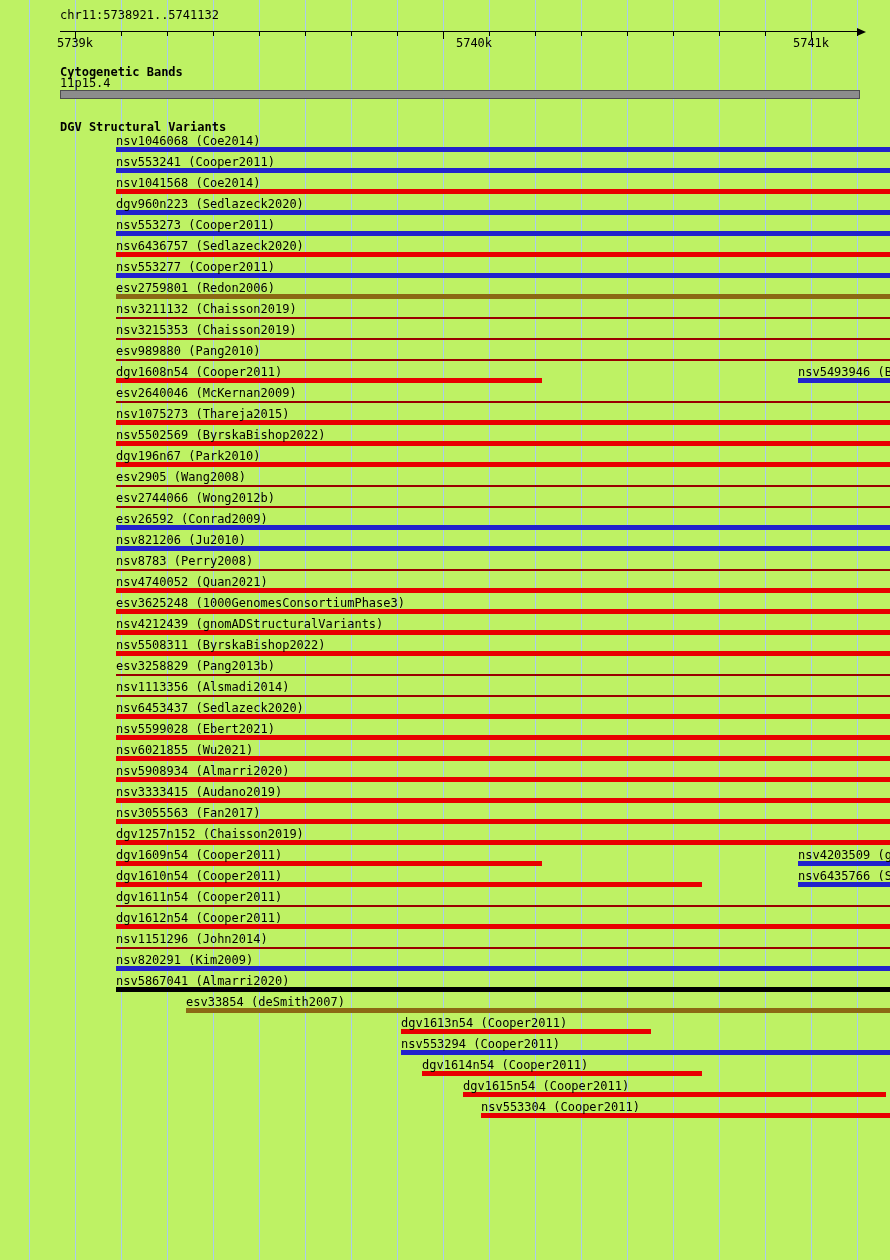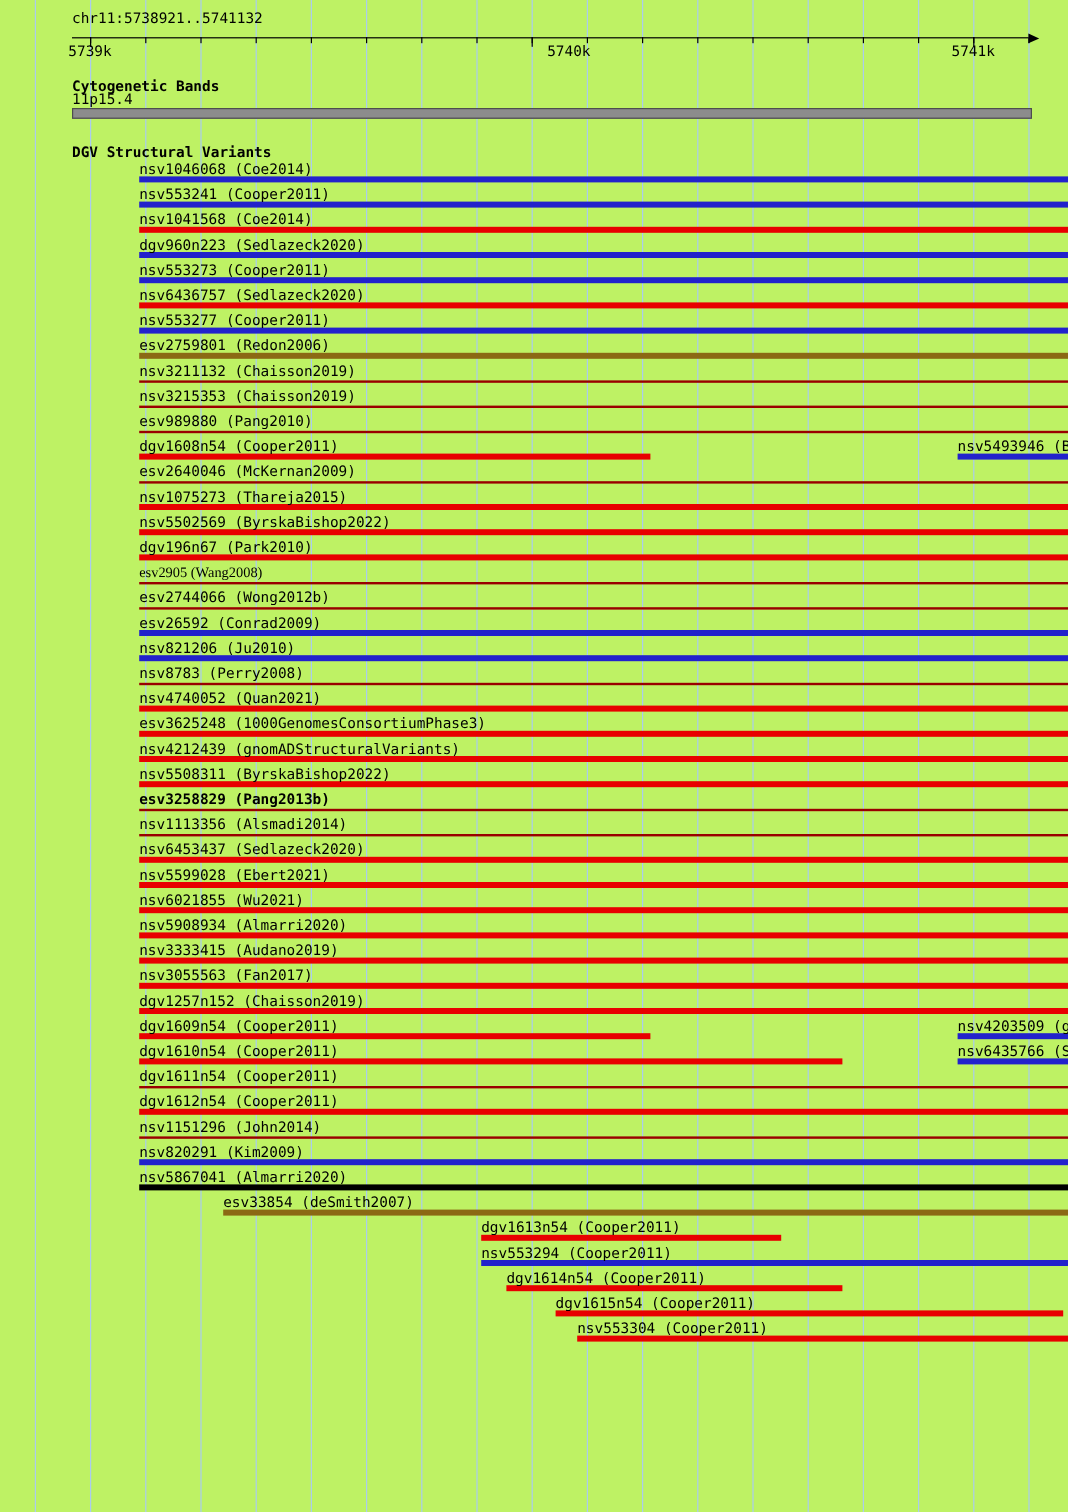--- a/index.html
+++ b/index.html
@@ -183,21 +183,21 @@
       <div class="track-row">
         <div class="feat-bar" style="left: 60px; width: 800px; top: 13px; height: 5px; background: rgb(232, 0, 0);"></div>
         <div class="feat-label" style="left: 60px;">nsv5502569 (ByrskaBishop2022)</div>
       </div>
       <div class="track-row">
         <div class="feat-bar" style="left: 60px; width: 800px; top: 13px; height: 5px; background: rgb(232, 0, 0);"></div>
         <div class="feat-label" style="left: 60px;">dgv196n67 (Park2010)</div>
       </div>
       <div class="track-row">
         <div class="feat-bar" style="left: 60px; width: 800px; top: 15px; height: 2px; background: rgb(153, 0, 0);"></div>
-        <div class="feat-label" style="left: 60px; font-family: Liberation Serif, serif;">esv2905 (Wang2008)</div>
+        <div class="feat-label" style="left: 60px;">esv2905 (Wang2008)</div>
       </div>
       <div class="track-row">
         <div class="feat-bar" style="left: 60px; width: 800px; top: 15px; height: 2px; background: rgb(153, 0, 0);"></div>
         <div class="feat-label" style="left: 60px;">esv2744066 (Wong2012b)</div>
       </div>
       <div class="track-row">
         <div class="feat-bar" style="left: 60px; width: 800px; top: 13px; height: 5px; background: rgb(34, 34, 204);"></div>
         <div class="feat-label" style="left: 60px;">esv26592 (Conrad2009)</div>
       </div>
       <div class="track-row">
@@ -219,21 +219,21 @@
       <div class="track-row">
         <div class="feat-bar" style="left: 60px; width: 800px; top: 13px; height: 5px; background: rgb(232, 0, 0);"></div>
         <div class="feat-label" style="left: 60px;">nsv4212439 (gnomADStructuralVariants)</div>
       </div>
       <div class="track-row">
         <div class="feat-bar" style="left: 60px; width: 800px; top: 13px; height: 5px; background: rgb(232, 0, 0);"></div>
         <div class="feat-label" style="left: 60px;">nsv5508311 (ByrskaBishop2022)</div>
       </div>
       <div class="track-row">
         <div class="feat-bar" style="left: 60px; width: 800px; top: 15px; height: 2px; background: rgb(153, 0, 0);"></div>
-        <div class="feat-label" style="left: 60px; font-weight: bold;">esv3258829 (Pang2013b)</div>
+        <div class="feat-label" style="left: 60px;">esv3258829 (Pang2013b)</div>
       </div>
       <div class="track-row">
         <div class="feat-bar" style="left: 60px; width: 800px; top: 15px; height: 2px; background: rgb(153, 0, 0);"></div>
         <div class="feat-label" style="left: 60px;">nsv1113356 (Alsmadi2014)</div>
       </div>
       <div class="track-row">
         <div class="feat-bar" style="left: 60px; width: 800px; top: 13px; height: 5px; background: rgb(232, 0, 0);"></div>
         <div class="feat-label" style="left: 60px;">nsv6453437 (Sedlazeck2020)</div>
       </div>
       <div class="track-row">

